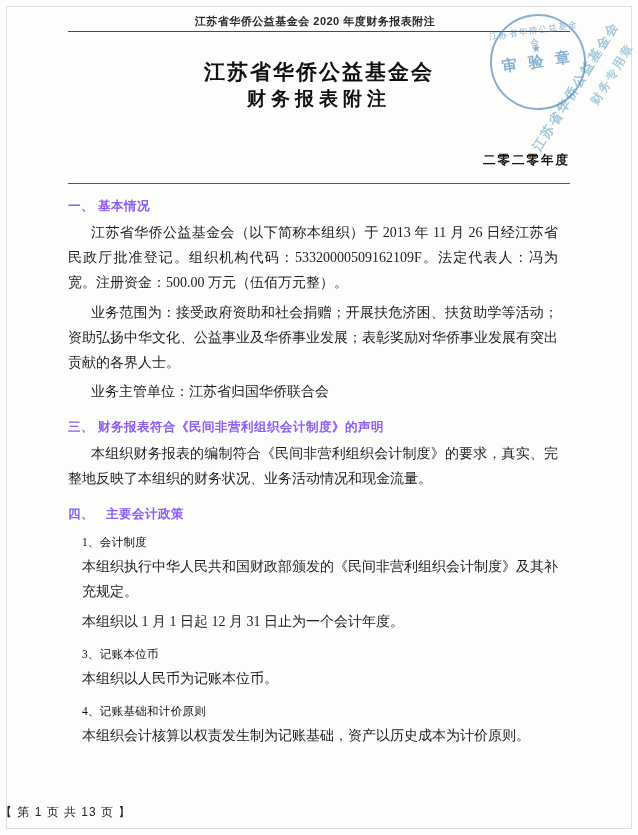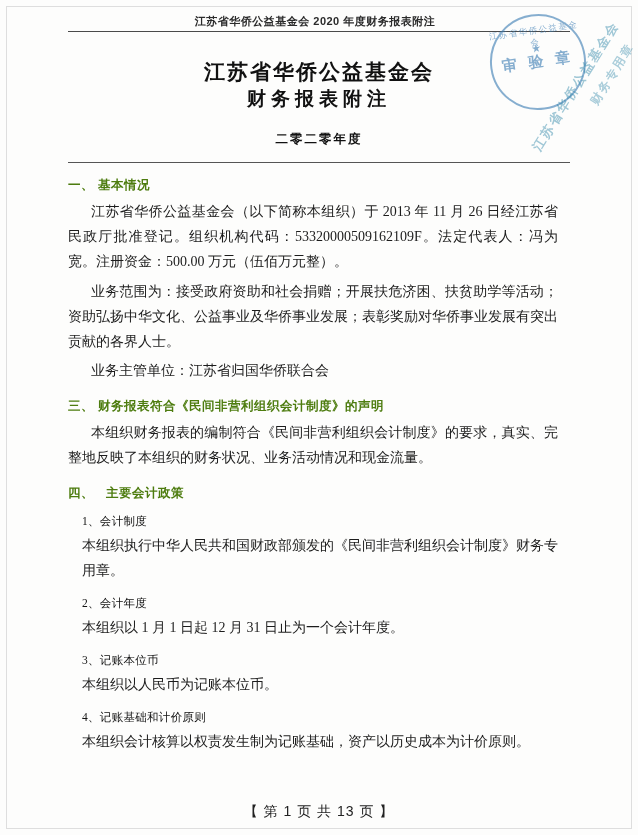--- a/index.html
+++ b/index.html
@@ -70,38 +70,38 @@
     color: #111;
   }
   .title-sub {
     text-align: center;
     font-size: 19px;
     font-weight: bold;
     letter-spacing: 5px;
     color: #111;
   }
   .title-year {
-    text-align: center;
+    text-align: right;
     font-size: 12.5px;
     font-weight: bold;
     letter-spacing: 2px;
-    margin-top: 19px;
+    margin-top: 40px;
     color: #111;
   }
 
   .section-rule {
     margin-top: 14px;
     border-top: 1px solid #555;
   }
 
   h2.sec {
     font-size: 12.5px;
     font-weight: bold;
     margin: 14px 0 6px 0;
-    color: #4d7c0f;
+    color: #8b5cf6;
     letter-spacing: 0.5px;
   }
   h2.sec .num {
     display: inline-block;
     min-width: 30px;
   }
   h2.sec .num.wide {
     min-width: 38px;
   }
   h3.subsec {
@@ -122,22 +122,22 @@
   p.para.noindent {
     text-indent: 0;
     margin-left: 14px;
   }
 
   .footer {
     position: absolute;
     bottom: 14px;
     left: 0;
     right: 0;
-    text-align: center;
-    font-size: 14px;
+    text-align: left;
+    font-size: 12px;
     letter-spacing: 1px;
     color: #222;
     font-family: "Liberation Sans", "DejaVu Sans", sans-serif;
   }
 
   
   .seal {
     position: absolute;
     pointer-events: none;
   }
@@ -245,25 +245,22 @@
     </h2>
     <p class="para">本组织财务报表的编制符合《民间非营利组织会计制度》的要求，真实、完整地反映了本组织的财务状况、业务活动情况和现金流量。</p>
 
     <h2 class="sec">
       <span class="num wide">四、</span><span>主要会计政策</span>
     </h2>
 
     <h3 class="subsec">
       <span>1、</span><span>会计制度</span>
     </h3>
-    <p class="para noindent">本组织执行中华人民共和国财政部颁发的《民间非营利组织会计制度》财务专用章。</p>
-
-    <h3 class="subsec">
-      <span>2、</span><span>会计年度</span>
-    </h3>
+    <p class="para noindent">本组织执行中华人民共和国财政部颁发的《民间非营利组织会计制度》及其补充规定。</p>
+
     <p class="para noindent">本组织以 1 月 1 日起 12 月 31 日止为一个会计年度。</p>
 
     <h3 class="subsec">
       <span>3、</span><span>记账本位币</span>
     </h3>
     <p class="para noindent">本组织以人民币为记账本位币。</p>
 
     <h3 class="subsec">
       <span>4、</span><span>记账基础和计价原则</span>
     </h3>

